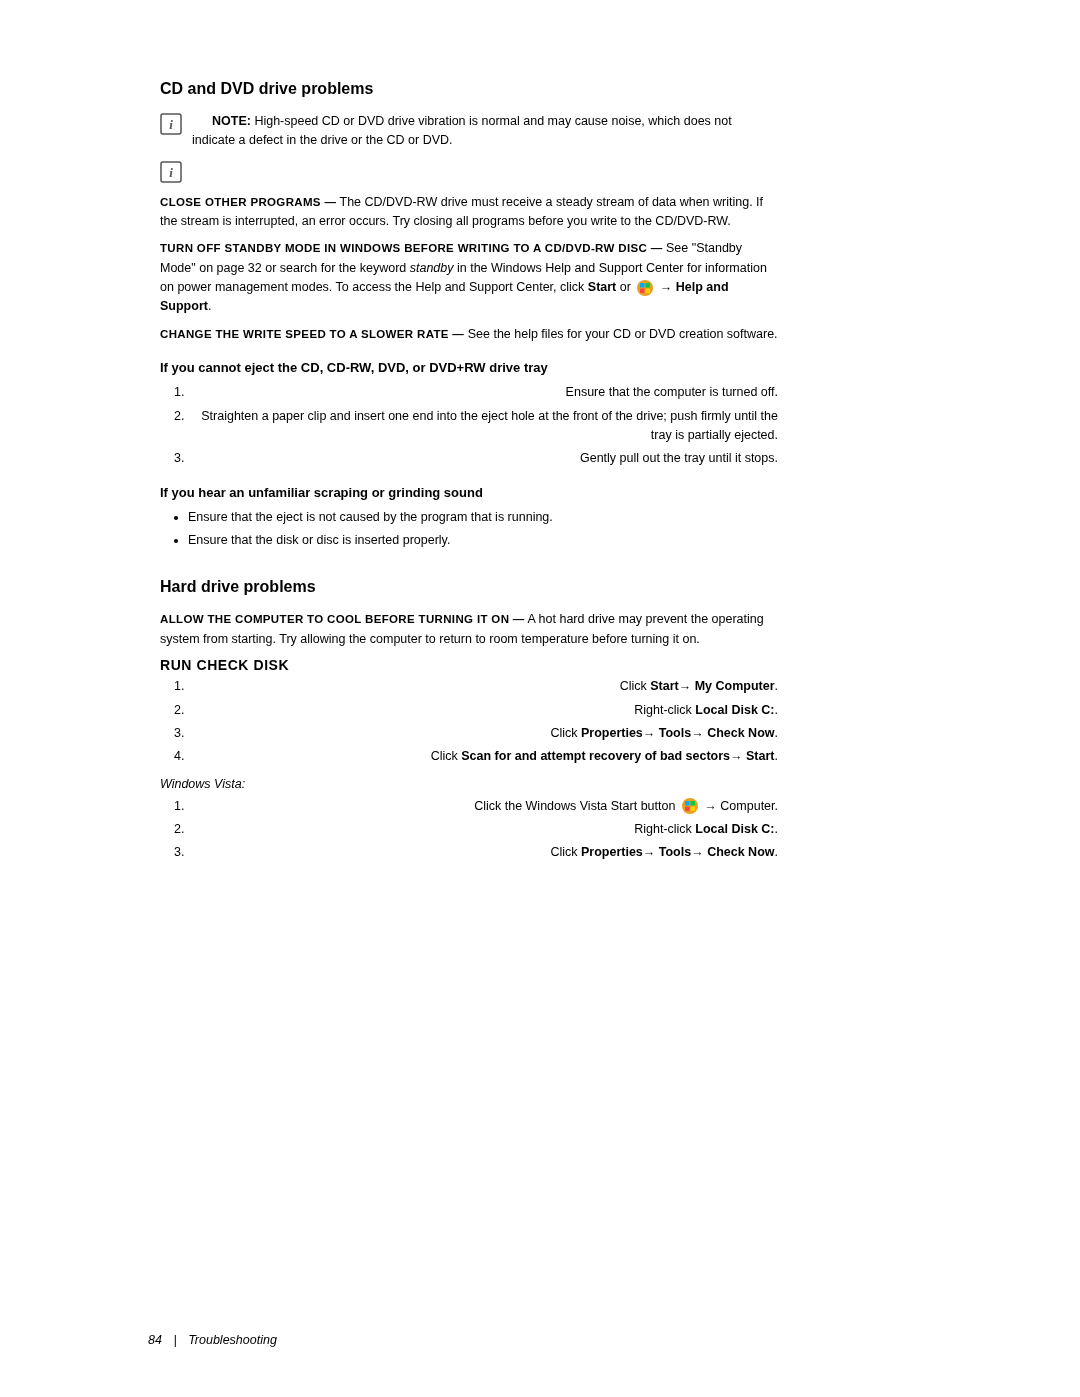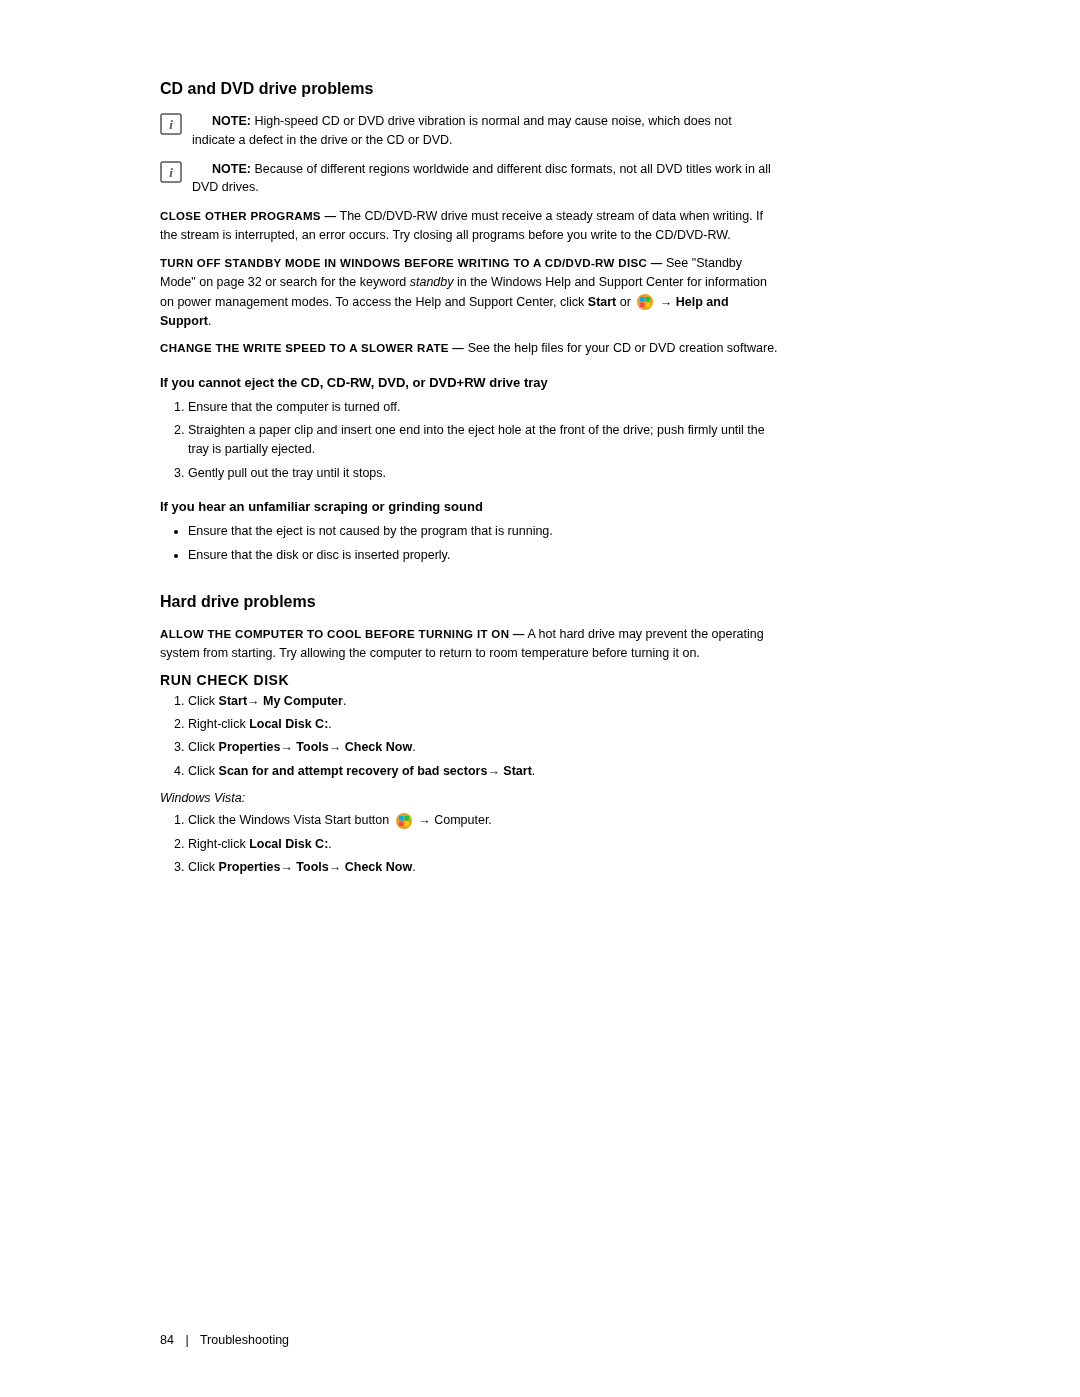--- a/index.html
+++ b/index.html
@@ -101,20 +101,21 @@
     .ordered-list {
       margin-left: 28px;
       margin-bottom: 10px;
     }
 
     .ordered-list li {
       font-size: 12.5px;
       line-height: 1.55;
       margin-bottom: 4px;
       list-style-type: decimal;
+      text-align: right;
     }
 
     .bullet-list {
       margin-left: 28px;
       margin-bottom: 10px;
     }
 
     .bullet-list li {
       font-size: 12.5px;
       line-height: 1.55;
@@ -137,23 +138,24 @@
 
     .windows-label {
       font-style: italic;
       font-size: 12.5px;
       margin-bottom: 6px;
     }
 
     .page-footer {
       position: absolute;
       bottom: 50px;
-      left: 160px;
-      font-size: 12.5px;
-      color: #000;
+      left: 148px;
+      font-size: 12.5px;
+      color: #000;
+      font-style: italic;
     }
 
     .footer-sep {
       margin: 0 8px;
     }
   </style>
 </head>
 <body>
 
 <div class="page">
@@ -173,24 +175,20 @@
     </p>
   </div>
 
   <div class="note-block">
     <div class="note-icon">
       <svg viewBox="0 0 22 22" xmlns="http://www.w3.org/2000/svg">
         <rect x="1" y="1" width="20" height="20" rx="2" ry="2" fill="none" stroke="#555" stroke-width="1.5"></rect>
         <text x="11" y="16" text-anchor="middle" font-size="13" font-style="italic" font-weight="bold" fill="#555" font-family="serif">i</text>
       </svg>
     </div>
-    <p class="note-text">
-      <strong>NOTE:</strong>
-      <span>Because of different regions worldwide and different disc formats, not all DVD titles work in all DVD drives.</span>
-    </p>
   </div>
 
 
   <p class="body-para">
     <span class="label-bold">Close other programs —</span>
     <span> The CD/DVD-RW drive must receive a steady stream of data when writing. If the stream is interrupted, an error occurs. Try closing all programs before you write to the CD/DVD-RW.</span>
   </p>
 
   <p class="body-para">
     <span class="label-bold">Turn off standby mode in Windows before writing to a CD/DVD-RW disc —</span>

